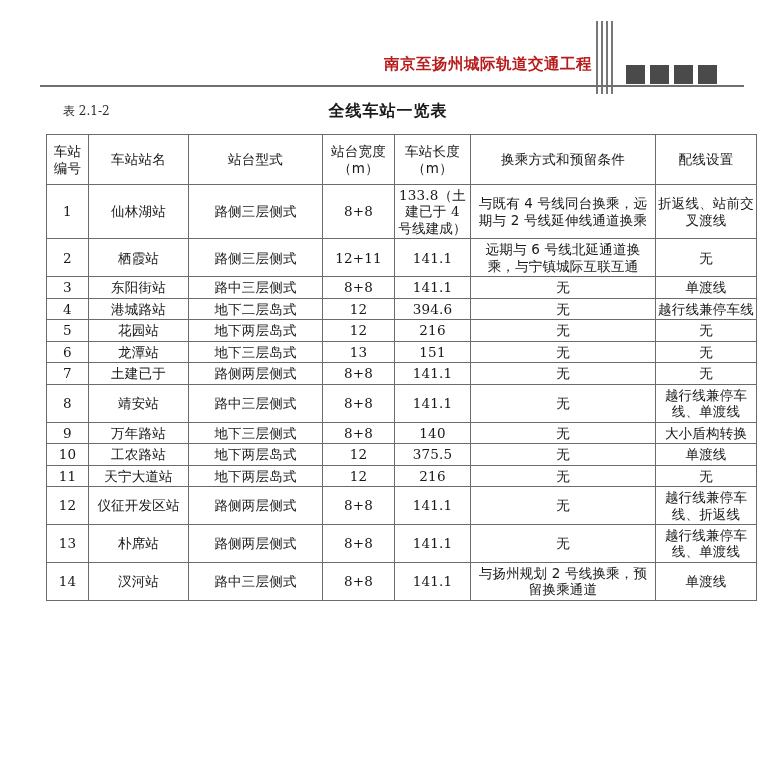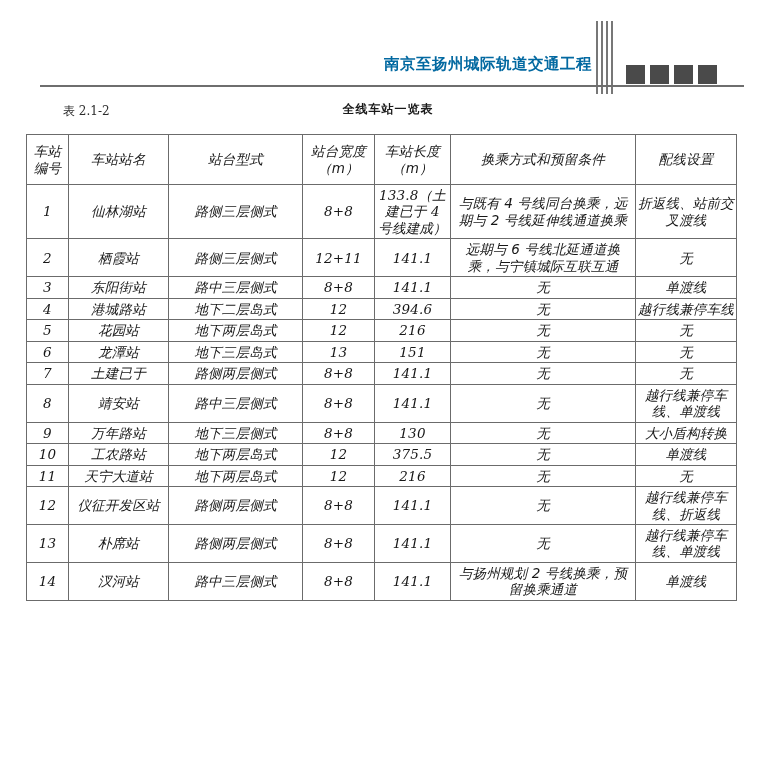--- a/index.html
+++ b/index.html
@@ -20,21 +20,21 @@
   .running-head {
     position: absolute;
     left: 0; top: 48px;
     width: 784px; height: 48px;
   }
   .rh-title {
     position: absolute;
     right: 192px; top: 6px;
     font-size: 15.5px;
     font-weight: bold;
-    color: #0369a1;
+    color: #b91c1c;
     letter-spacing: 0.5px;
     white-space: nowrap;
   }
   .rh-rule {
     position: absolute;
     left: 40px; top: 37px;
     width: 704px; height: 2px;
     background: #6e6e6e;
   }
   .rh-vbars {
@@ -75,32 +75,31 @@
     left: 30px; top: 0;
     font-size: 12px;
     color: #2b2b2b;
     font-family: "DejaVu Serif", "Liberation Serif", serif;
   }
   .caption-title {
     position: absolute;
     left: 0; top: -2px;
     width: 710px;
     text-align: center;
-    font-size: 12px;
+    font-size: 16px;
     font-weight: bold;
     color: #1a1a1a;
     letter-spacing: 1px;
   }
 
   
   .tbl-wrap {
     position: absolute;
-    left: 26px; top: 134px;
+    left: 46px; top: 134px;
     width: 710px;
-    font-style: italic;
   }
   table.stations {
     border-collapse: collapse;
     width: 710px;
     table-layout: fixed;
     font-family: "DejaVu Sans", "Liberation Sans", sans-serif;
   }
   table.stations th,
   table.stations td {
     border: 1px solid #6b6b6b;
@@ -273,21 +272,21 @@
             <td class="c-w">8+8</td>
             <td class="c-len">141.1</td>
             <td class="c-tran">无</td>
             <td class="c-line">越行线兼停车线、单渡线</td>
           </tr>
           <tr>
             <td class="c-no">9</td>
             <td class="c-name">万年路站</td>
             <td class="c-type">地下三层侧式</td>
             <td class="c-w">8+8</td>
-            <td class="c-len">130</td>
+            <td class="c-len">140</td>
             <td class="c-tran">无</td>
             <td class="c-line">大小盾构转换</td>
           </tr>
           <tr>
             <td class="c-no">10</td>
             <td class="c-name">工农路站</td>
             <td class="c-type">地下两层岛式</td>
             <td class="c-w">12</td>
             <td class="c-len">375.5</td>
             <td class="c-tran">无</td>

